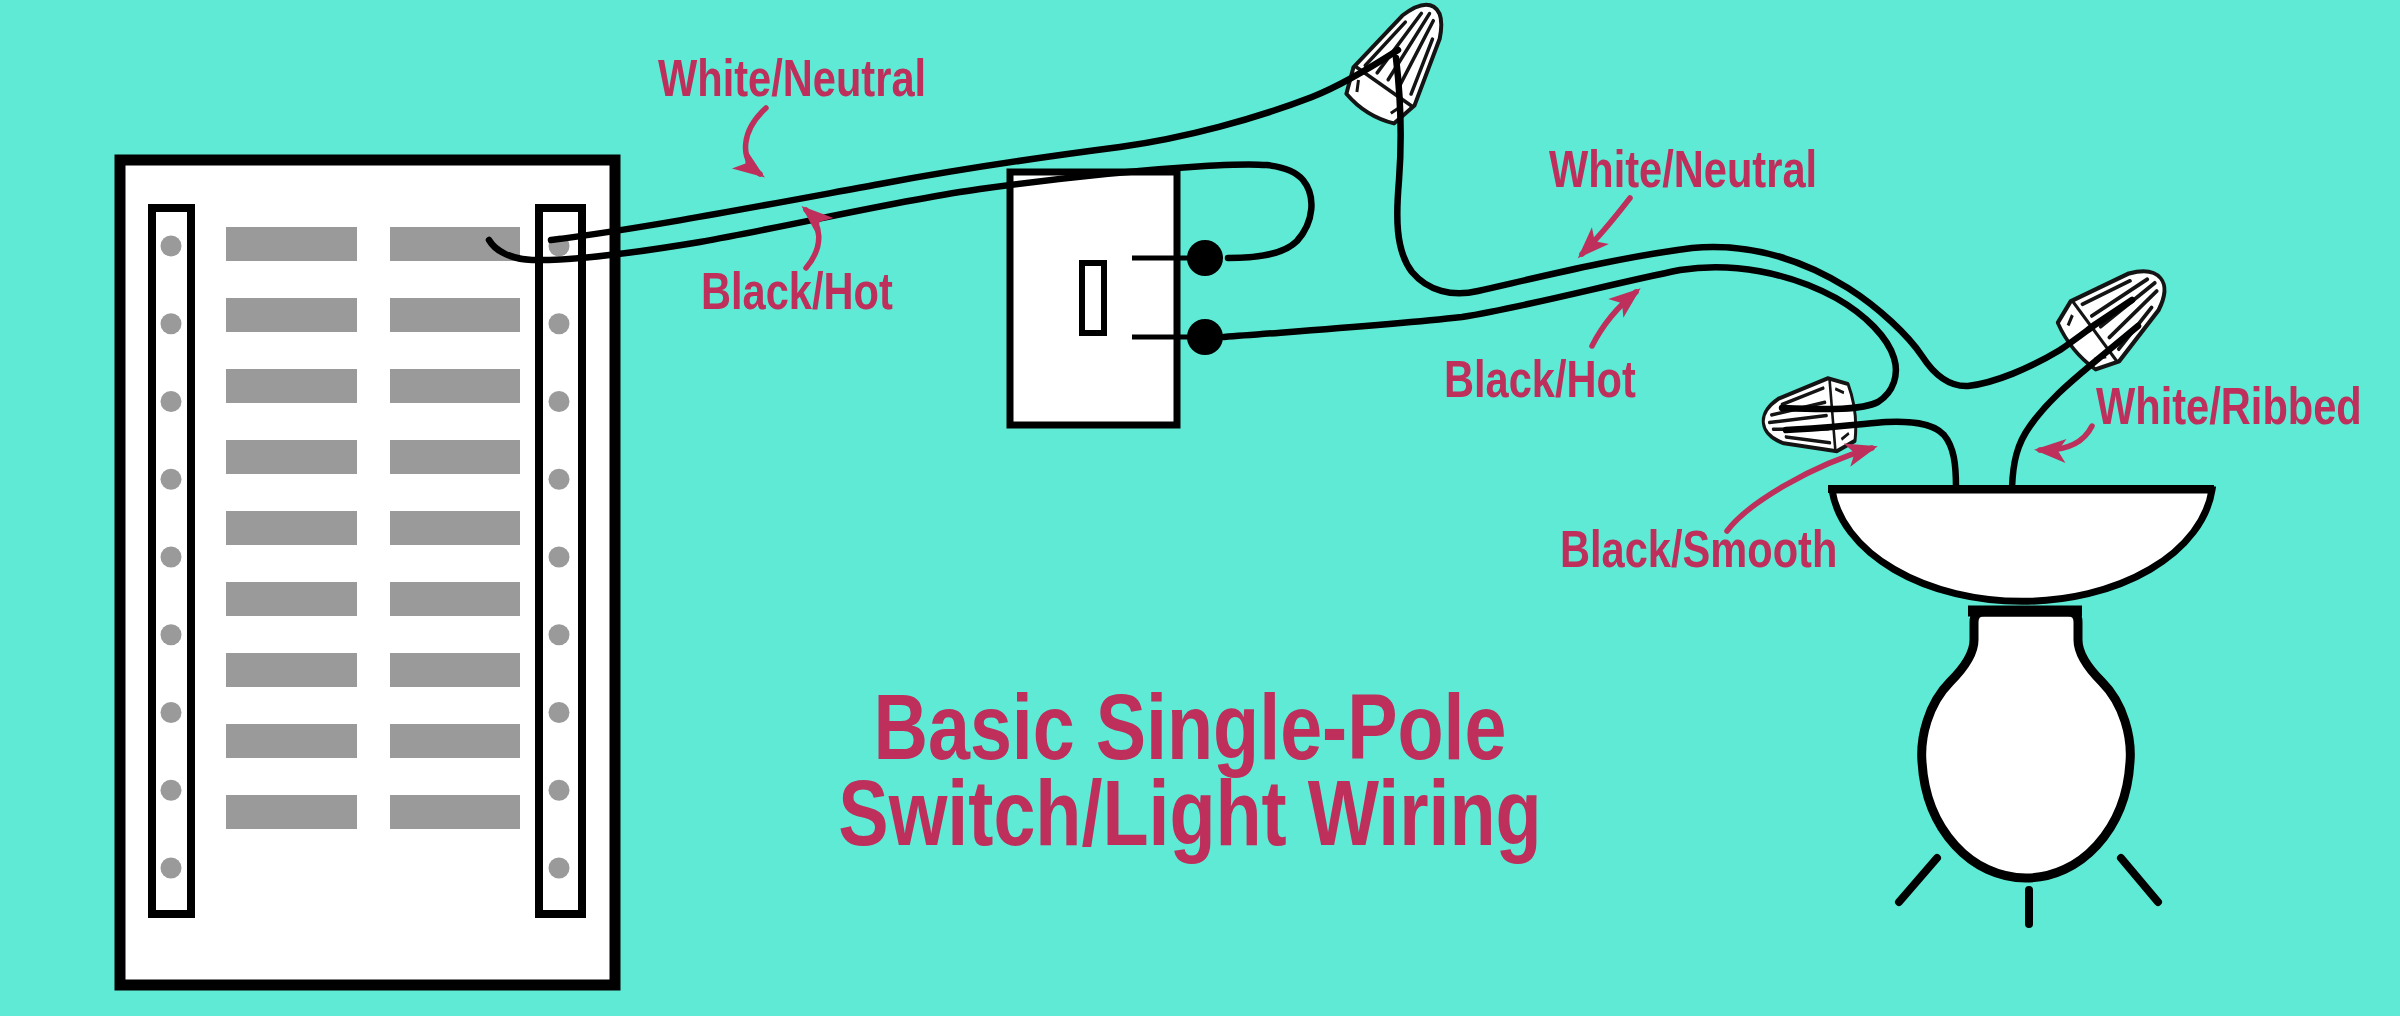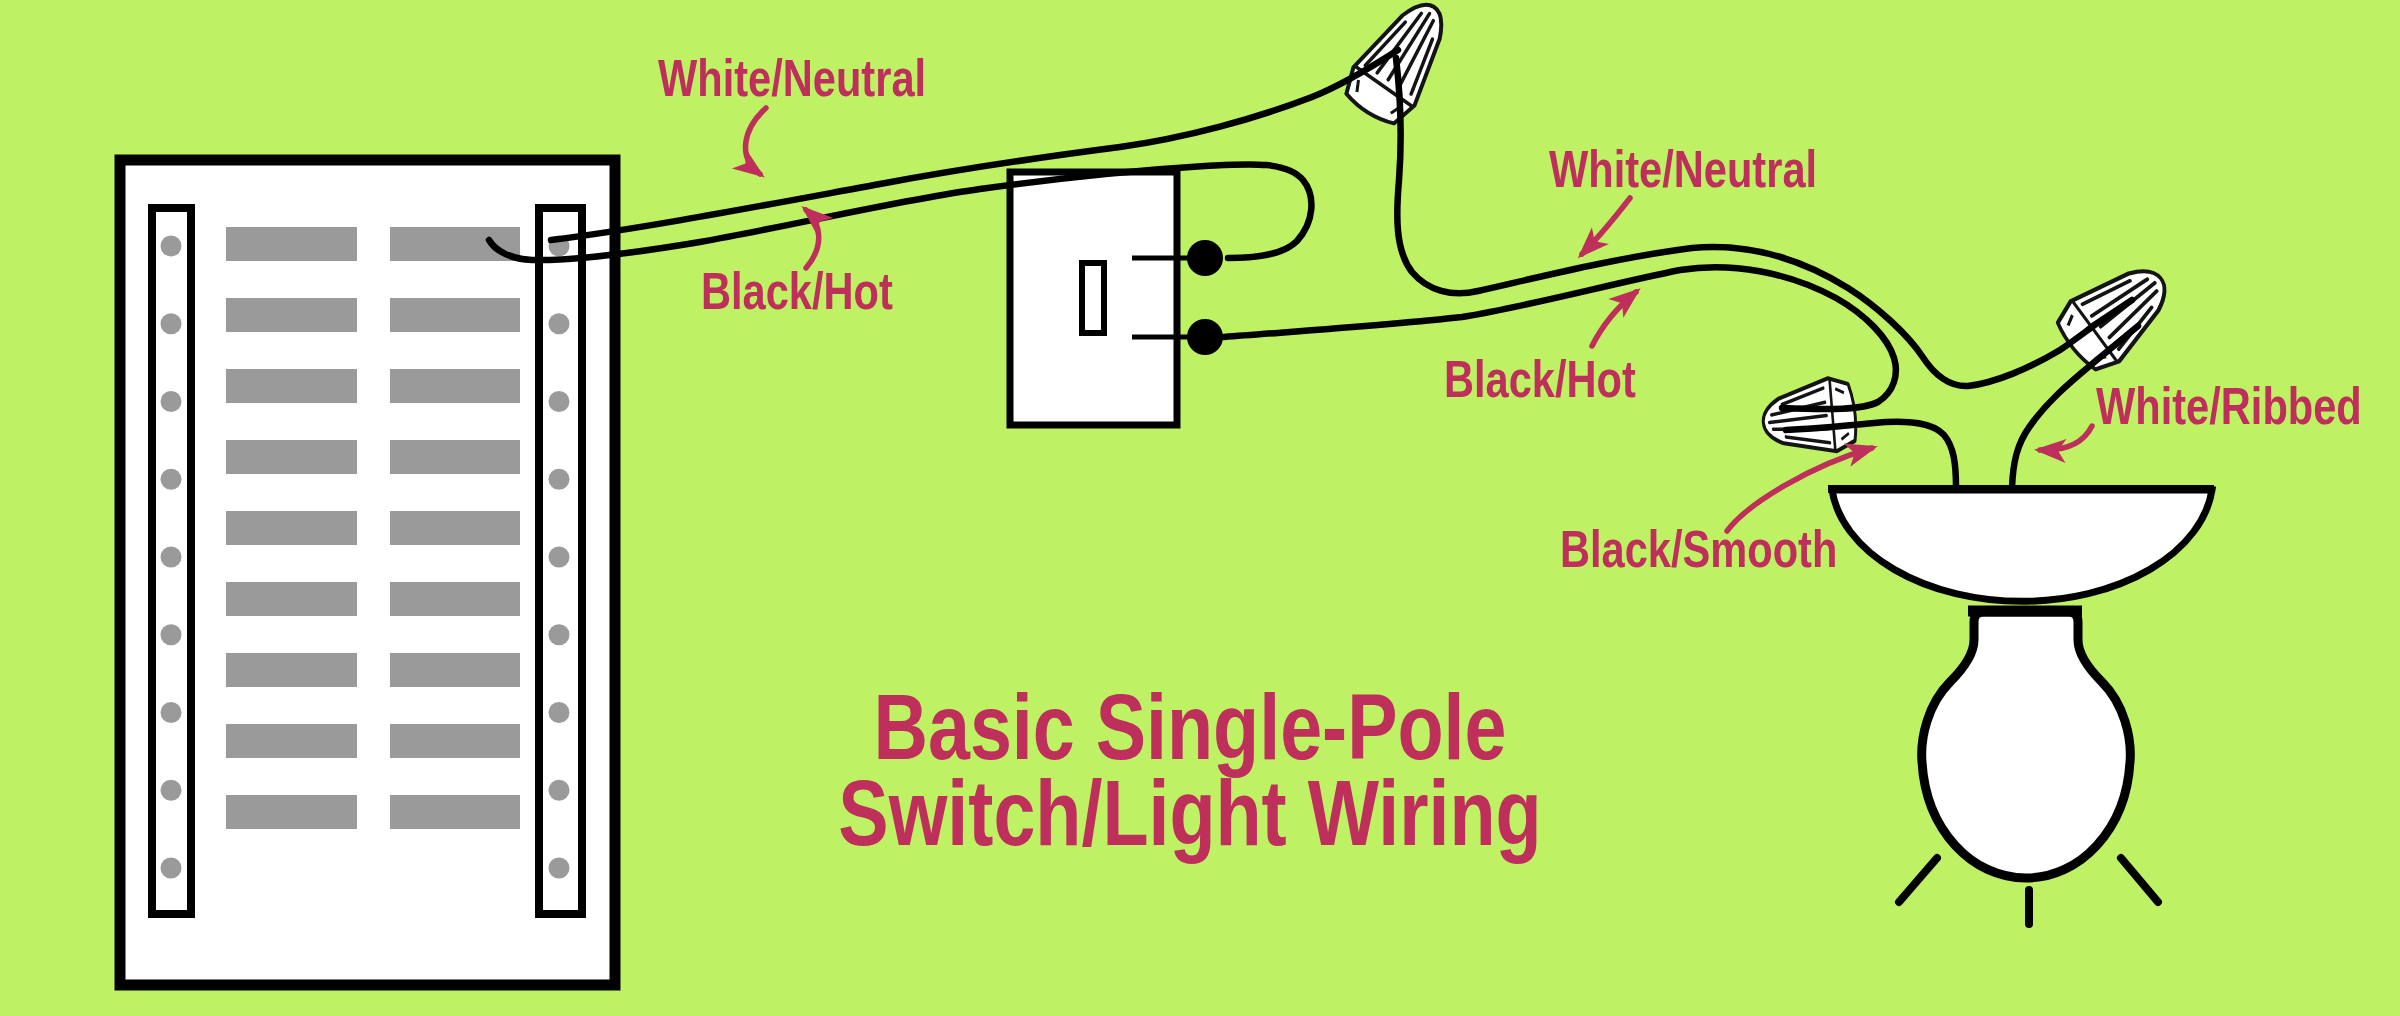--- a/index.html
+++ b/index.html
@@ -1,18 +1,18 @@
 <!DOCTYPE html>
 <html><head>
 <meta charset="utf-8">
 <style>
   html,body { margin:0; padding:0; background:#ffffff; }
   .stage {
     position:relative; width:2400px; height:1016px;
-    background:#bef264; overflow:hidden;
+    background:#5eead4; overflow:hidden;
     font-family:"Liberation Sans", sans-serif;
   }
   .stage svg { position:absolute; left:0; top:0; }
   .wire-label {
     position:absolute; color:#BE2F5C; font-size:52px; font-weight:700;
     white-space:nowrap; letter-spacing:0px;
     transform:scaleX(0.8); transform-origin:0 0; line-height:1;
   }
   .diagram-title {
     position:absolute; left:640px; top:684px; width:1100px;

